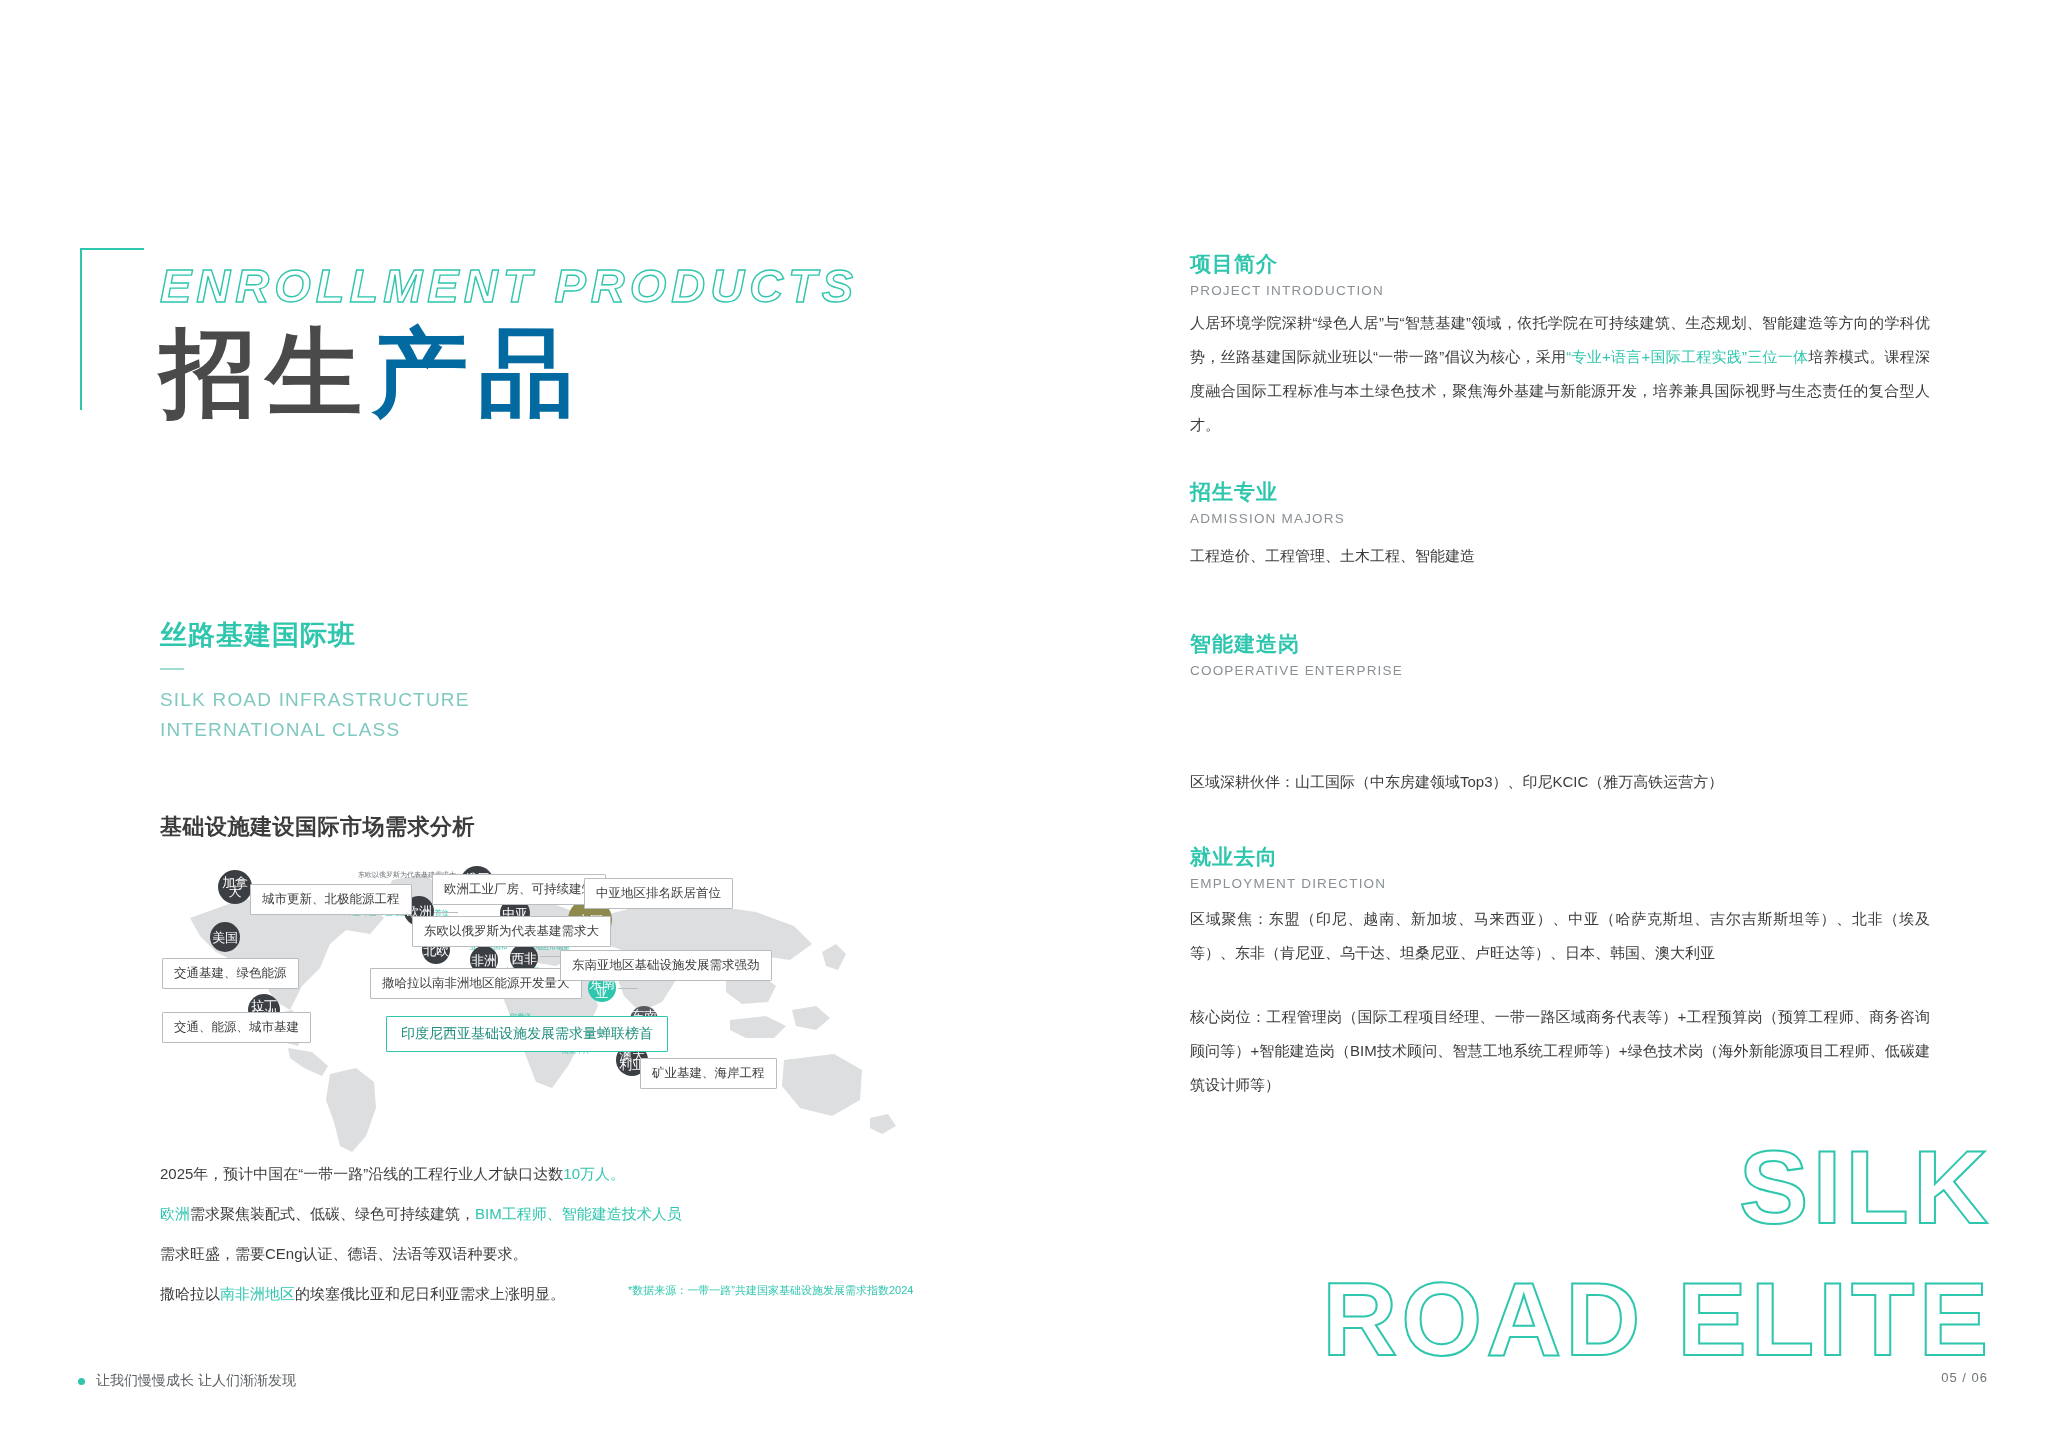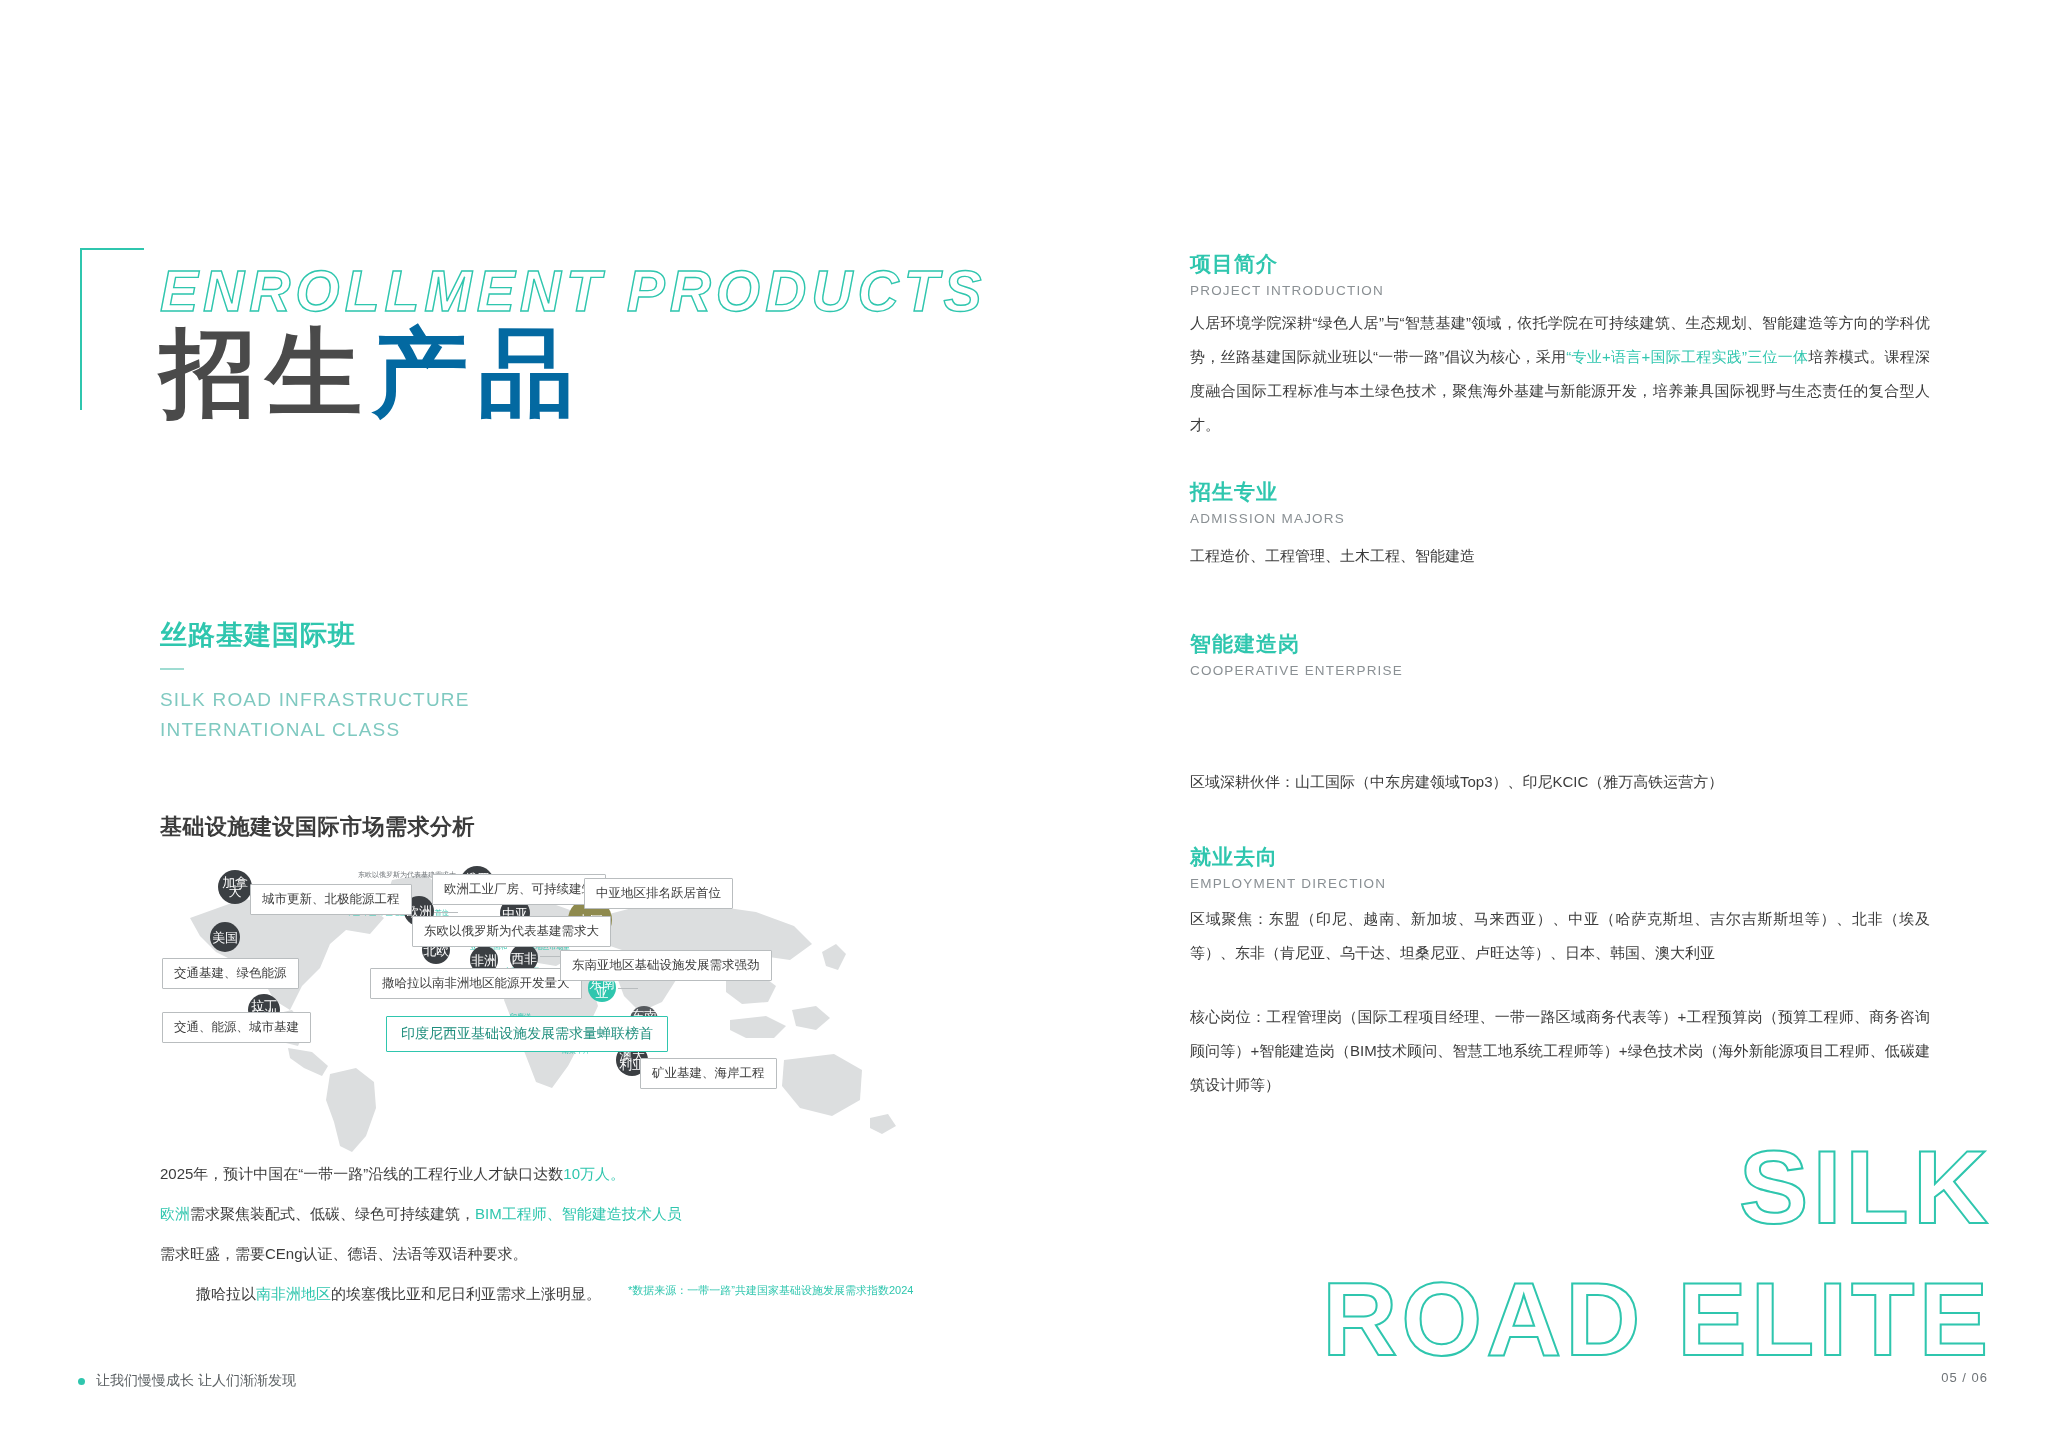--- a/index.html
+++ b/index.html
@@ -32,21 +32,21 @@
     position: absolute;
     left: 80px; top: 248px;
     width: 62px; height: 160px;
     border-left: 2px solid #2fc6ae;
     border-top: 2px solid #2fc6ae;
   }
 
   .headline-en {
     position: absolute;
     left: 160px; top: 258px;
-    font-size: 57px;
+    font-size: 47px;
     font-style: italic;
     font-weight: bold;
     letter-spacing: 5px;
     color: #ffffff;
     -webkit-text-stroke: 1.4px #2fc6ae;
     white-space: nowrap;
   }
 
   .headline-cn {
     position: absolute;
@@ -152,21 +152,21 @@
     position: absolute;
     font-size: 15px;
     color: #3c3c3c;
     line-height: 24px;
     white-space: nowrap;
   }
   .note .green { color: #2fc6ae; }
   .note1 { left: 160px; top: 1162px; }
   .note2 { left: 160px; top: 1202px; }
   .note3 { left: 160px; top: 1242px; }
-  .note4 { left: 160px; top: 1282px; margin-left: 36px; }
+  .note4 { left: 160px; top: 1282px; }
 
   .source {
     position: absolute;
     left: 628px; top: 1283px;
     font-size: 11px;
     color: #2fc6ae;
     white-space: nowrap;
   }
 
   .footer-left {

